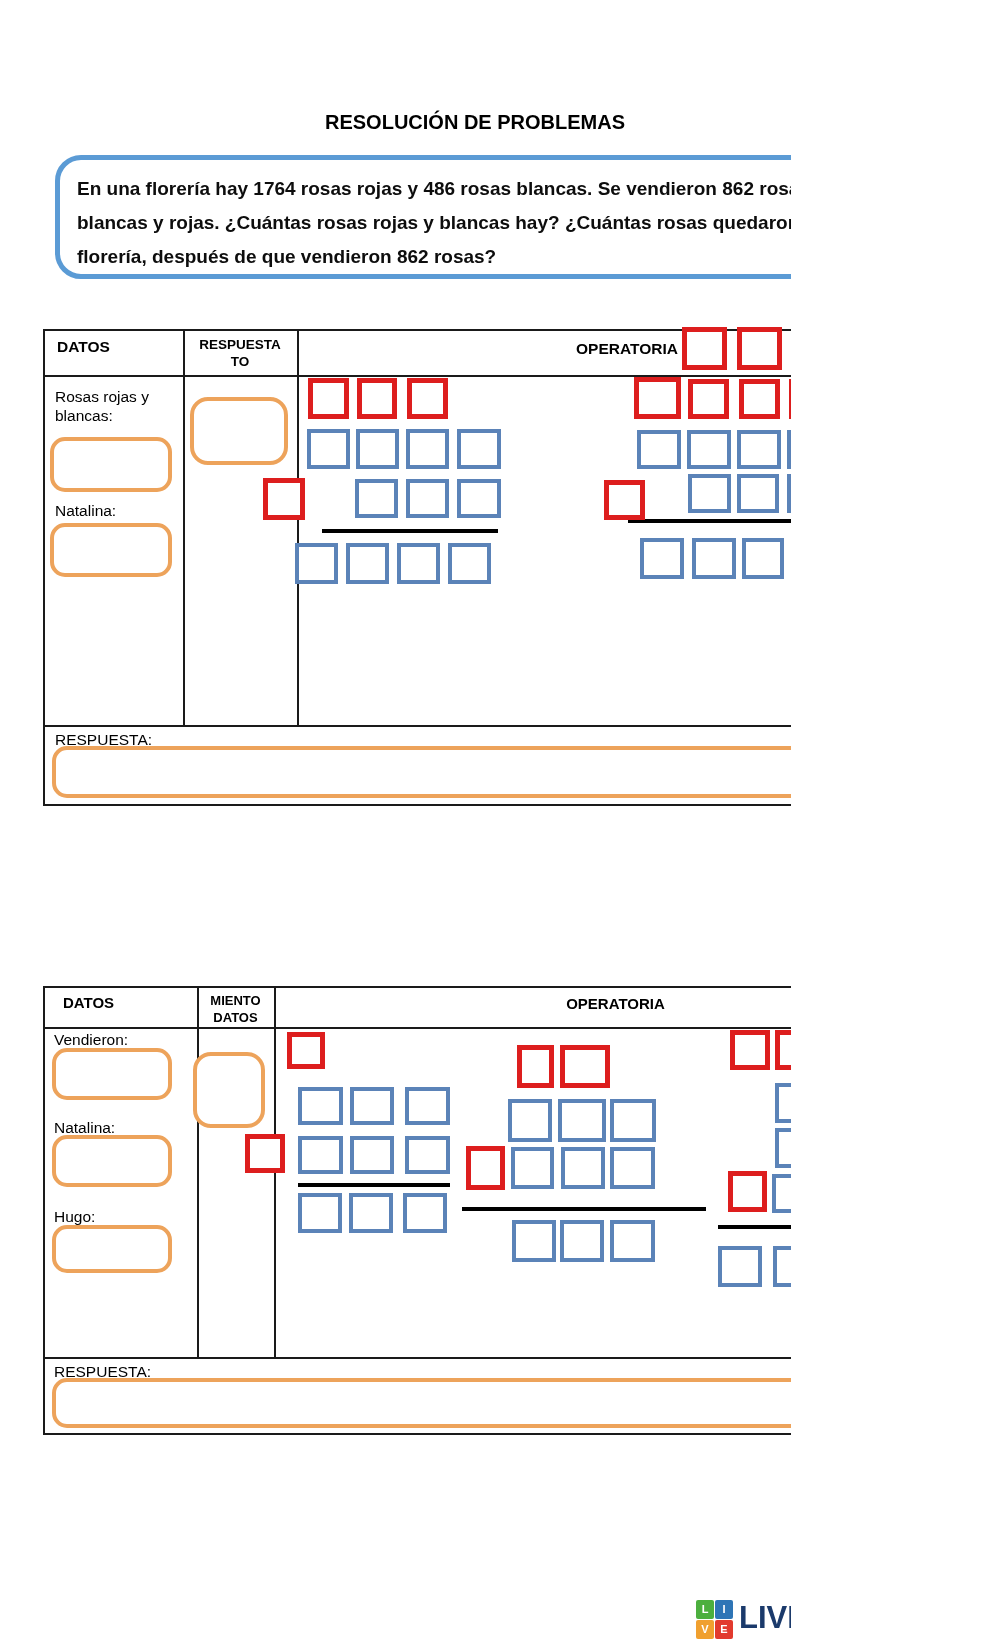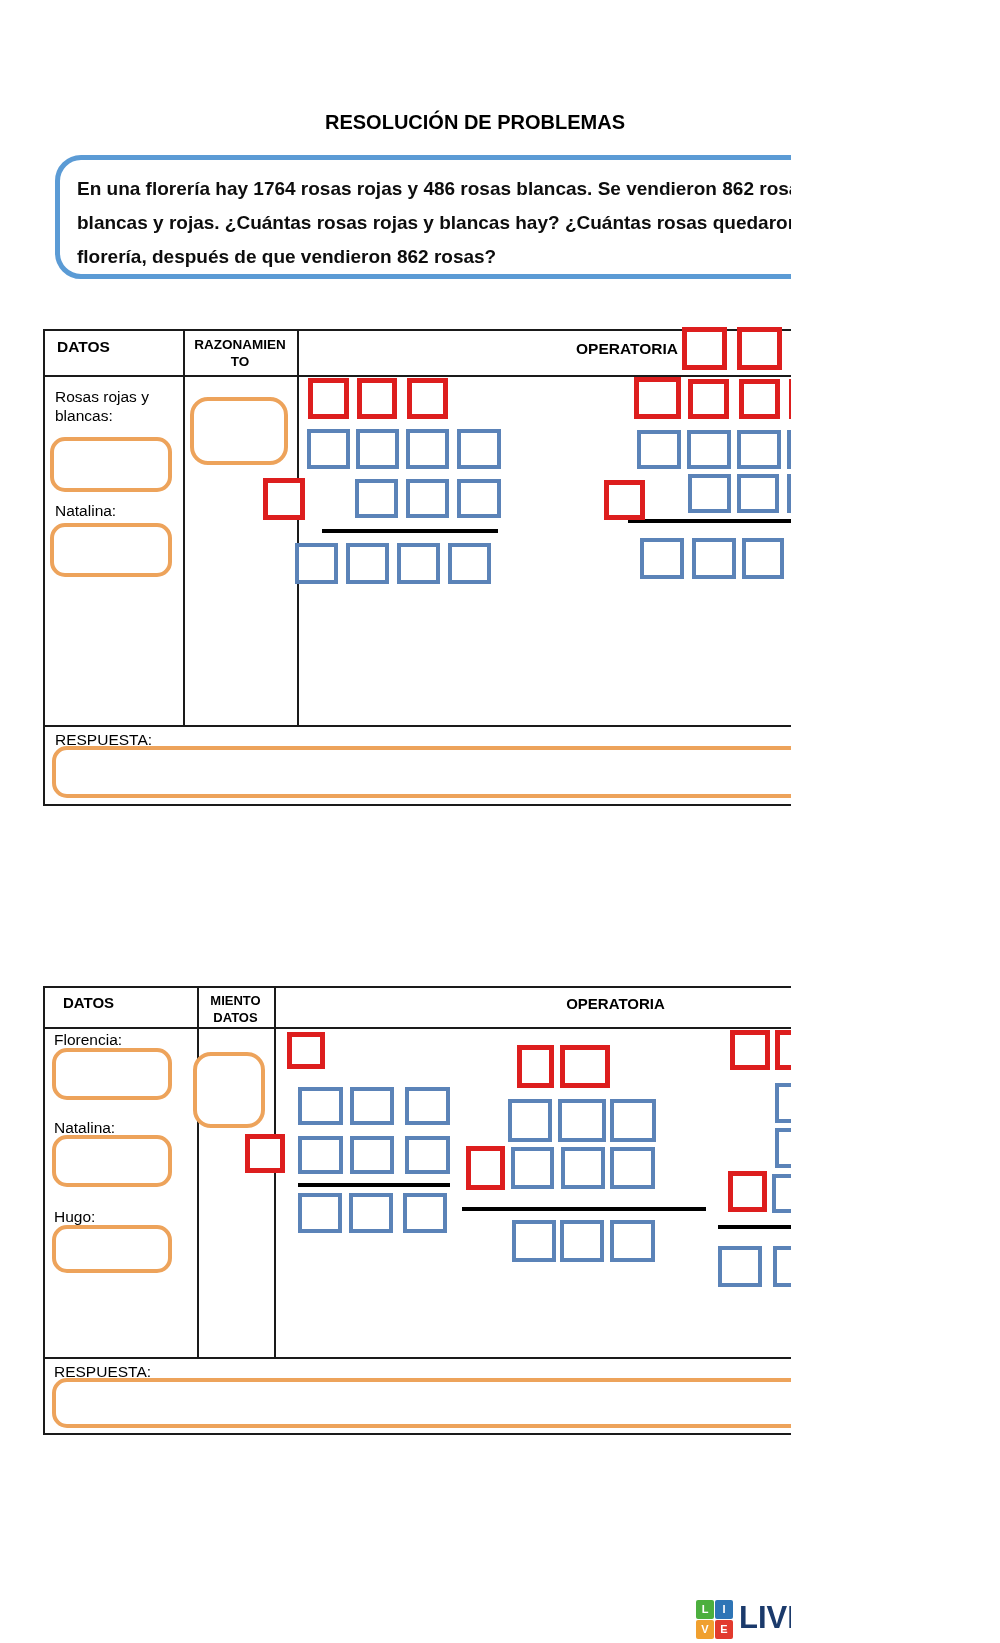--- a/index.html
+++ b/index.html
@@ -56,21 +56,21 @@
   </div>
 
   <div class="abs tbl" style="left:43px; top:329px; width:912px; height:477px;">
     <div class="hline" style="top:44px;"></div>
     <div class="hline" style="top:394px;"></div>
     <div class="vline" style="left:138px; top:0; height:394px;"></div>
     <div class="vline" style="left:252px; top:0; height:394px;"></div>
 
     <div class="hcell" style="left:12px; top:7px;">DATOS</div>
     <div class="hcell center rz" style="left:138px; top:5px; width:114px; font-size:13.5px;">
-      <span style="display:block;">RAZONAMIEN</span>
+      <span style="display:block;">RESPUESTA</span>
       <span style="display:block;">TO</span>
     </div>
     <div class="hcell center" style="left:252px; top:9px; width:660px;">OPERATORIA</div>
 
     <div class="lbl" style="left:10px; top:56px; width:120px;">Rosas rojas y blancas:</div>
     <div class="lbl" style="left:10px; top:170px;">Natalina:</div>
     <div class="lbl" style="left:10px; top:399px;">RESPUESTA:</div>
   </div>
 
   <div class="obox" style="left:50px; top:437px; width:122px; height:55px;"></div>
@@ -85,21 +85,21 @@
     <div class="vline" style="left:152px; top:0; height:369px;"></div>
     <div class="vline" style="left:229px; top:0; height:369px;"></div>
 
     <div class="hcell" style="left:18px; top:6px; font-size:15px;">DATOS</div>
     <div class="hcell center rz" style="left:152px; top:4px; width:77px; font-size:13px;">
       <span style="display:block;">MIENTO</span>
       <span style="display:block;">DATOS</span>
     </div>
     <div class="hcell center" style="left:229px; top:7px; width:683px; font-size:15px;">OPERATORIA</div>
 
-    <div class="lbl" style="left:9px; top:42px;">Florencia:</div>
+    <div class="lbl" style="left:9px; top:42px;">Vendieron:</div>
     <div class="lbl" style="left:9px; top:130px;">Natalina:</div>
     <div class="lbl" style="left:9px; top:219px;">Hugo:</div>
     <div class="lbl" style="left:9px; top:374px;">RESPUESTA:</div>
   </div>
 
   <div class="obox" style="left:52px; top:1048px; width:120px; height:52px;"></div>
   <div class="obox" style="left:52px; top:1135px; width:120px; height:52px;"></div>
   <div class="obox" style="left:52px; top:1225px; width:120px; height:48px;"></div>
   <div class="obox" style="left:193px; top:1052px; width:72px; height:76px; border-radius:18px;"></div>
   <div class="obox" style="left:52px; top:1378px; width:838px; height:50px;"></div>

